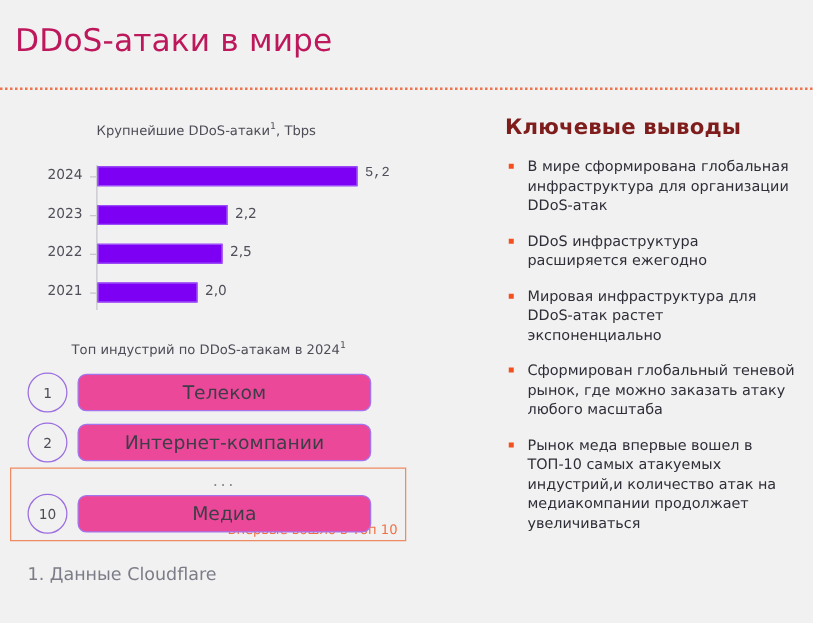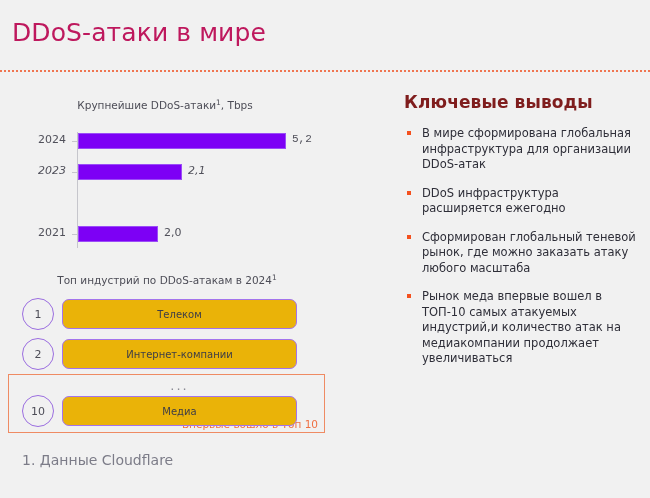--- a/index.html
+++ b/index.html
@@ -161,25 +161,25 @@
   }
   .industry-pill {
     position: absolute;
     left: 62px;
     top: 1px;
     width: 235px;
     height: 30px;
     border: 1.3px solid #a374ec;
     border-radius: 7px;
     box-sizing: border-box;
-    background: #eab308;
+    background: #ec4899;
     display: flex;
     align-items: center;
     justify-content: center;
-    font-size: 10px;
+    font-size: 15px;
     color: #3d3d47;
   }
   #ellipsis-separator {
     position: absolute;
     left: 62px;
     top: 80px;
     width: 235px;
     text-align: center;
     font-size: 13px;
     color: #8a8a94;
@@ -264,29 +264,37 @@
 
     <div class="bar-row" style="top:0px;">
       <div class="bar-tick"></div>
       <div class="bar-label">2024</div>
       <div class="bar-track">
         <div class="bar-fill" style="width:208px;"></div>
       </div>
       <div class="bar-value" style="left:276px;font-family:Liberation Mono, monospace;">5,2</div>
     </div>
 
-    <div class="bar-row" style="top:31px;font-style:italic;">
+    <div class="bar-row" style="top:31px;">
       <div class="bar-tick"></div>
       <div class="bar-label">2023</div>
       <div class="bar-track">
         <div class="bar-fill" style="width:104px;"></div>
       </div>
-      <div class="bar-value" style="left:172px;">2,1</div>
-    </div>
-
+      <div class="bar-value" style="left:172px;">2,2</div>
+    </div>
+
+    <div class="bar-row" style="top:62px;">
+      <div class="bar-tick"></div>
+      <div class="bar-label">2022</div>
+      <div class="bar-track">
+        <div class="bar-fill" style="width:100px;"></div>
+      </div>
+      <div class="bar-value" style="left:168px;">2,5</div>
+    </div>
 
     <div class="bar-row" style="top:93px;">
       <div class="bar-tick"></div>
       <div class="bar-label">2021</div>
       <div class="bar-track">
         <div class="bar-fill" style="width:80px;"></div>
       </div>
       <div class="bar-value" style="left:148px;text-align:right;">2,0</div>
     </div>
   </div>
@@ -332,20 +340,21 @@
     <span>В мире сформирована глобальная инфраструктура для организации DDoS-атак</span>
   </div>
 
   <div class="insight-item">
     <span class="insight-bullet"></span>
     <span>DDoS инфраструктура расширяется ежегодно</span>
   </div>
 
   <div class="insight-item">
     <span class="insight-bullet"></span>
+    <span>Мировая инфраструктура для DDoS-атак растет экспоненциально</span>
   </div>
 
   <div class="insight-item">
     <span class="insight-bullet"></span>
     <span>Сформирован глобальный теневой рынок, где можно заказать атаку любого масштаба</span>
   </div>
 
   <div class="insight-item">
     <span class="insight-bullet"></span>
     <span>Рынок меда впервые вошел в ТОП-10 самых атакуемых индустрий,и количество атак на медиакомпании продолжает увеличиваться</span>

